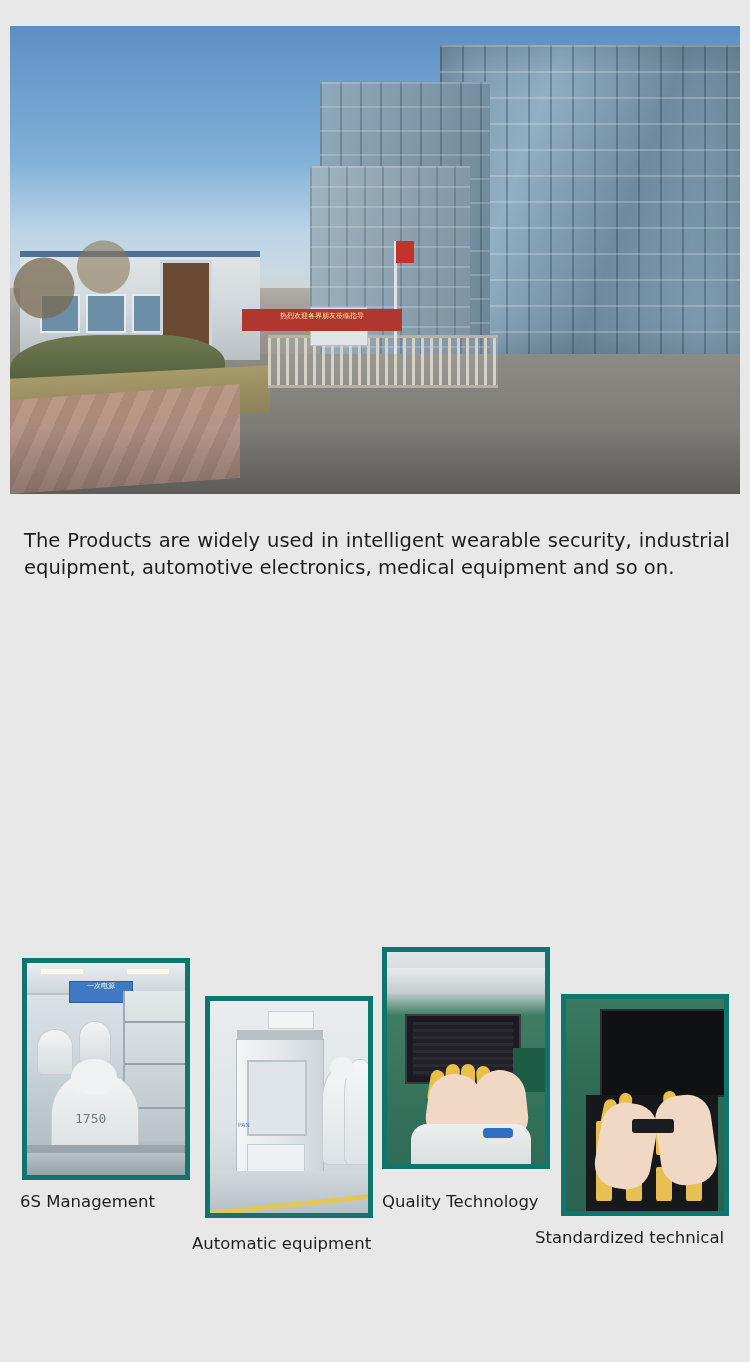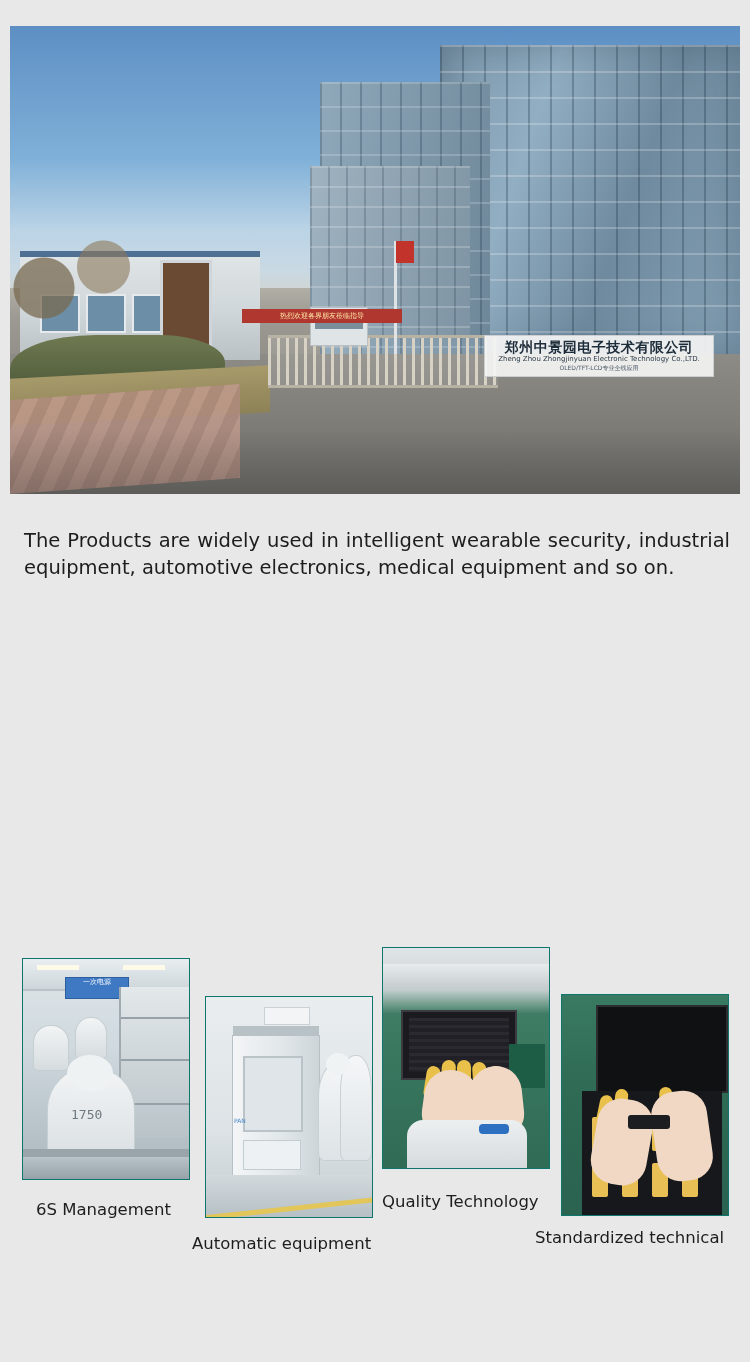--- a/index.html
+++ b/index.html
@@ -241,21 +241,21 @@
     font-size: 6px;
     color: #4c5a66;
     line-height: 8px;
     white-space: nowrap;
   }
   .red-banner {
     position: absolute;
     left: 232px;
     top: 60.5%;
     width: 160px;
-    height: 14px;
+    height: 22px;
     background: #b0372f;
     color: #ffe9a8;
     font-size: 7px;
     line-height: 14px;
     text-align: center;
     white-space: nowrap;
     overflow: hidden;
   }
   .shadow-strip {
     position: absolute;
@@ -288,21 +288,21 @@
     position: absolute;
     left: 0;
     top: 948px;
     width: 750px;
     height: 380px;
   }
   .photo {
     position: absolute;
     overflow: hidden;
     background: #b9c2c6;
-    border: 1px solid #0f766e;
+    border: 5px solid #0f766e;
     box-sizing: border-box;
   }
   .cap {
     position: absolute;
     font-size: 16.5px;
     color: #1d1d1d;
     white-space: nowrap;
   }
 
   
@@ -457,21 +457,21 @@
   .p4 .h1 { left: 32px; top: 104px; width: 56px; height: 86px; transform: rotate(10deg); }
   .p4 .h2 { left: 92px; top: 96px; width: 56px; height: 90px; transform: rotate(-8deg); }
   .p4 .glove { position: absolute; background: #e8c04a; border-radius: 9px; }
   .p4 .f1 { left: 36px; top: 100px; width: 13px; height: 32px; transform: rotate(12deg); }
   .p4 .f2 { left: 52px; top: 94px; width: 13px; height: 36px; transform: rotate(6deg); }
   .p4 .f3 { left: 98px; top: 92px; width: 13px; height: 38px; transform: rotate(-4deg); }
   .p4 .f4 { left: 114px; top: 96px; width: 13px; height: 34px; transform: rotate(-10deg); }
   .p4 .tool { position: absolute; left: 66px; top: 120px; width: 42px; height: 14px; background: #1c1d20; border-radius: 3px; }
 
   
-  .c1 { left: 36px;  top: 244px; margin-top: 8px; }
+  .c1 { left: 20px;  top: 244px; }
   .c2 { left: 192px; top: 286px; }
   .c3 { left: 382px; top: 244px; }
   .c4 { left: 535px; top: 280px; }
 </style>
 </head>
 <body>
 
 <div class="page">
 
   <div class="hero">
@@ -494,25 +494,20 @@
       <div class="hedge"></div>
       <div class="grass"></div>
       <div class="fence"></div>
       <div class="flag-pole"></div>
       <div class="flag"></div>
       <div class="bus"></div>
       <div class="sidewalk"></div>
 
       <div class="red-banner">热烈欢迎各界朋友莅临指导</div>
 
-      <div class="sign-board">
-        <div class="sign-cn">郑州中景园电子技术有限公司</div>
-        <div class="sign-en">Zheng Zhou Zhongjinyuan Electronic Technology Co.,LTD.</div>
-        <div class="sign-sub">OLED/TFT-LCD专业全线应用</div>
-      </div>
 
       <div class="shadow-strip"></div>
     </div>
   </div>
 
   <div class="text-block">
     <p class="para">The Products are widely used in intelligent wearable security, industrial equipment, automotive electronics, medical equipment and so on.</p>
   </div>
 
   <div class="photos">

